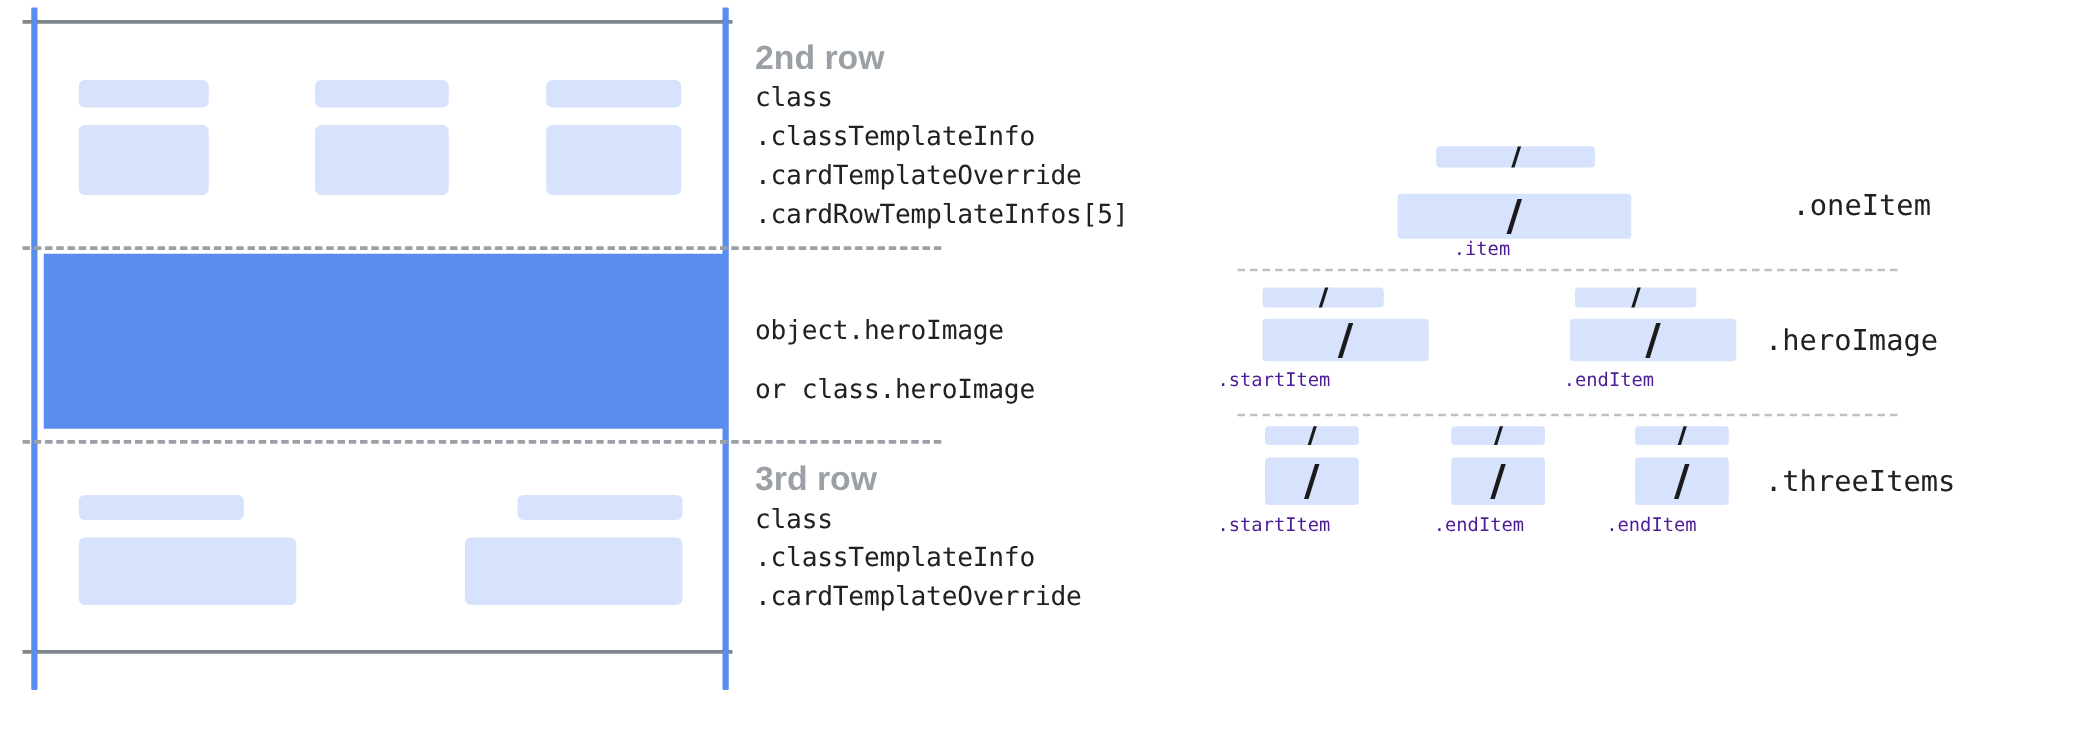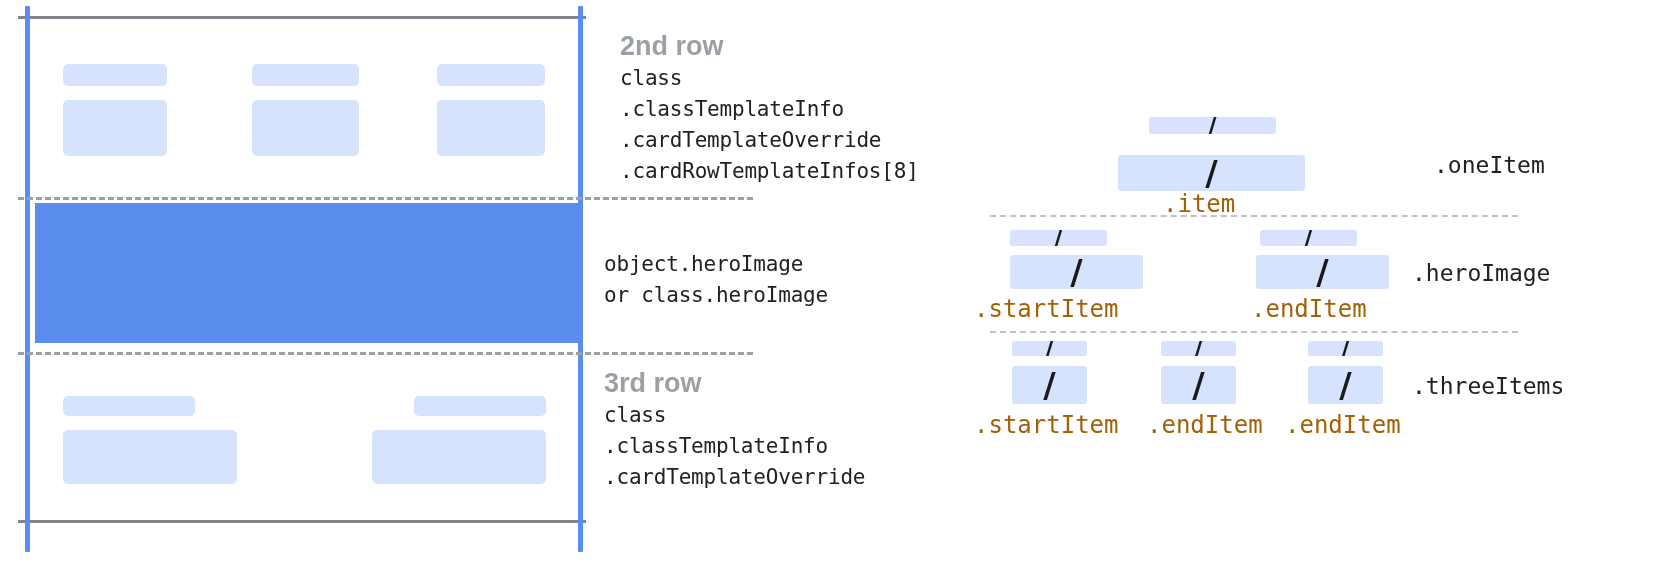--- a/index.html
+++ b/index.html
@@ -80,22 +80,22 @@
 
   .dashsep {
     position: absolute;
     height: 0;
     border-top: 2px dashed #bdc1c6;
   }
 
   .caption {
     position: absolute;
     font-family: "DejaVu Sans Mono", "Liberation Mono", monospace;
-    font-size: 24px;
-    color: #a16207;
+    font-size: 15px;
+    color: #4c1d95;
     white-space: pre;
   }
   .rowlabel {
     position: absolute;
     font-family: "DejaVu Sans Mono", "Liberation Mono", monospace;
     font-size: 23px;
     color: #202124;
     white-space: pre;
   }
 </style>
@@ -124,31 +124,31 @@
 
   <div class="abs hero" style="left:35px; top:203px; width:546px; height:140px;"></div>
 
   <div class="abs placeholder" style="left:63px; top:396px; width:132px; height:20px;"></div>
   <div class="abs placeholder" style="left:63px; top:430px; width:174px; height:54px;"></div>
 
   <div class="abs placeholder" style="left:414px; top:396px; width:132px; height:20px;"></div>
   <div class="abs placeholder" style="left:372px; top:430px; width:174px; height:54px;"></div>
 </div>
 
-<div class="abs" style="left:620px; top:31px;">
+<div class="abs" style="left:604px; top:31px;">
   <div class="rowtitle">2nd row</div>
   <div class="mono" style="margin-top:4px;">class</div>
   <div class="mono" style="margin-top:7px;">.classTemplateInfo</div>
   <div class="mono" style="margin-top:7px;">.cardTemplateOverride</div>
-  <div class="mono" style="margin-top:7px;">.cardRowTemplateInfos[8]</div>
+  <div class="mono" style="margin-top:7px;">.cardRowTemplateInfos[5]</div>
 </div>
 
 <div class="abs" style="left:604px; top:252px;">
   <div class="mono">object.heroImage</div>
-  <div class="mono" style="margin-top:7px;">or class.heroImage</div>
+  <div class="mono" style="margin-top:23px;">or class.heroImage</div>
 </div>
 
 <div class="abs" style="left:604px; top:368px;">
   <div class="rowtitle">3rd row</div>
   <div class="mono" style="margin-top:4px;">class</div>
   <div class="mono" style="margin-top:7px;">.classTemplateInfo</div>
   <div class="mono" style="margin-top:7px;">.cardTemplateOverride</div>
 </div>
 
 <div id="item-diagram" class="abs">

